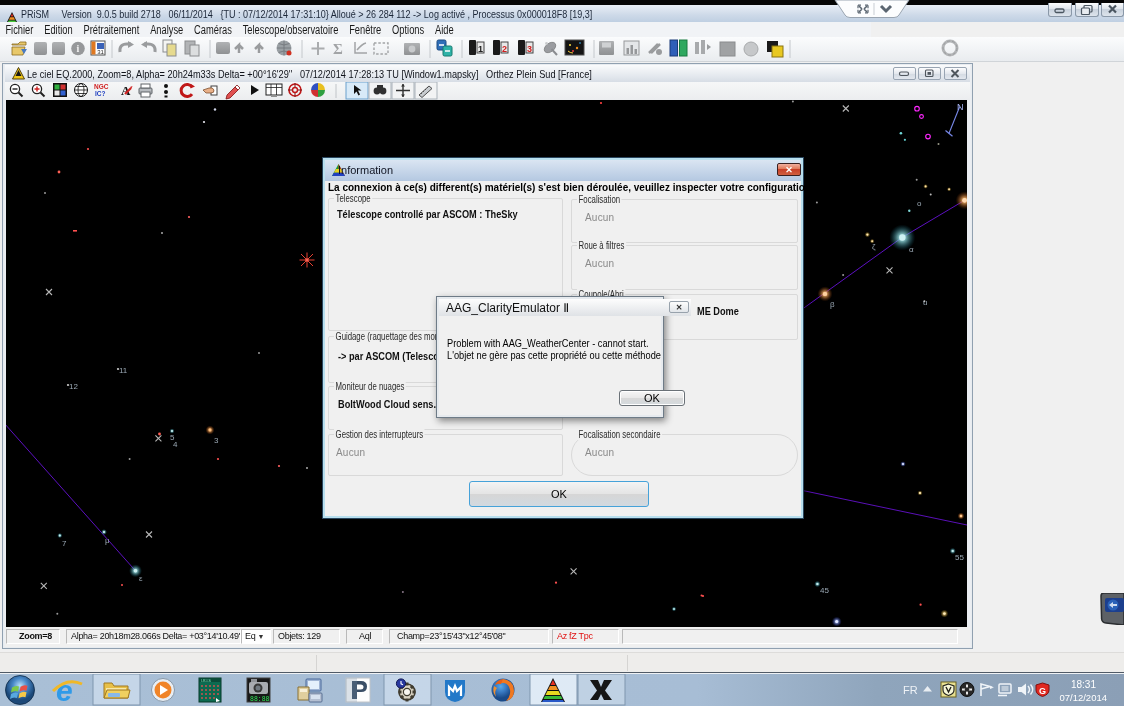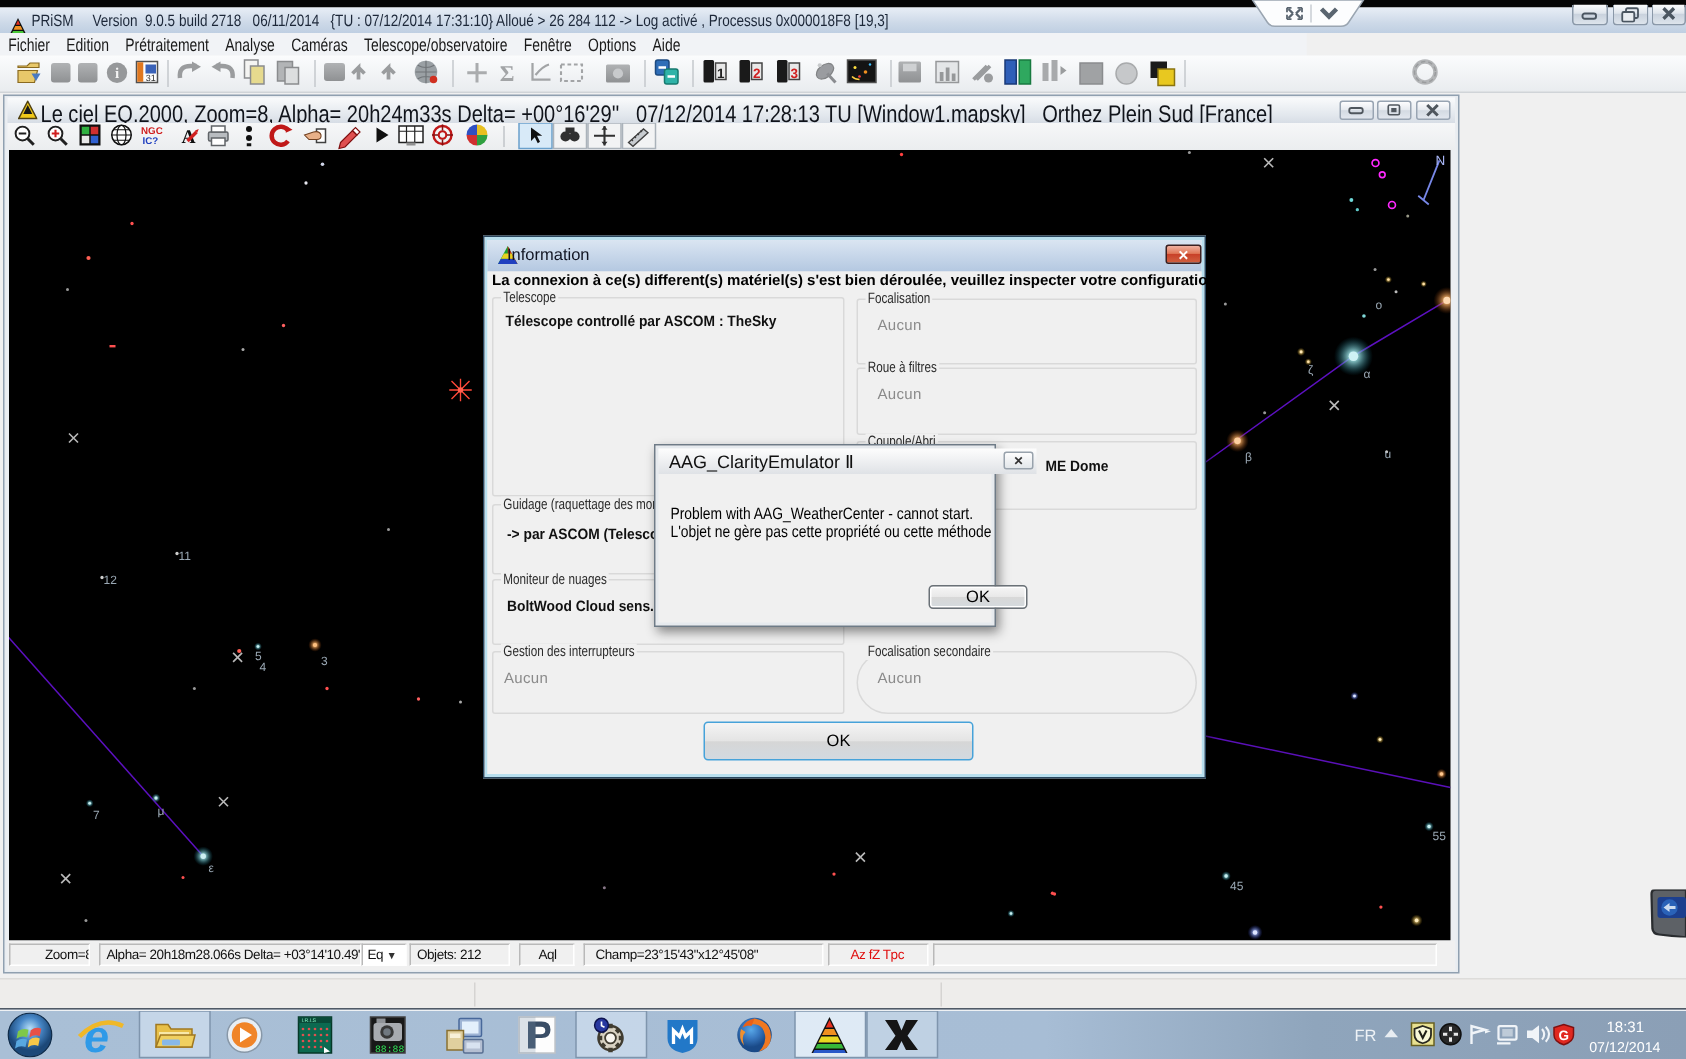--- a/index.html
+++ b/index.html
@@ -13,21 +13,21 @@
 #tab7{left:833px;top:0px;width:78px;height:18px;}
 
 #menubar{left:0;top:22px;width:1124px;height:15px;background:#f1f3f6;font-size:12px;color:#1a1a1a;display:flex;align-items:center;transform:scaleX(0.775);transform-origin:0 0;}
 #menubar span{padding:0 7px;}
 
 #toolbar{left:0;top:37px;width:1124px;height:25px;background:linear-gradient(#fbfcfd,#e9ecef);border-bottom:1px solid #d0d4d8;}
 
 #mdi{left:0;top:62px;width:1124px;height:590px;background:#f0f0f0;}
 
 #mapwin{left:2px;top:1px;width:971px;height:586px;background:#ebeef2;border:1px solid #90a0b0;box-shadow:0 0 0 1px #e8ecf0 inset;}
-#maptitle{left:2px;top:1px;width:965px;height:17px;background:linear-gradient(#fafbfc,#e2e7ed 70%,#d7dde5);font-size:16px;color:#10131a;}
+#maptitle{left:2px;top:1px;width:965px;height:17px;background:linear-gradient(#fafbfc,#e2e7ed 70%,#d7dde5);font-size:11px;color:#10131a;}
 #maptitletext{left:22px;top:3px;white-space:nowrap;transform:scaleX(0.835);transform-origin:0 0;}
 .mwbtn{top:2px;width:23px;height:13px;border:1px solid #98a4b2;background:linear-gradient(#fdfdfe,#e4e8ee 50%,#d3dae2 52%,#e2e7ee);border-radius:2px;color:#444;font-size:8px;text-align:center;line-height:11px;}
 #maptools{left:2px;top:18px;width:965px;height:18px;background:linear-gradient(#f6f7f8,#ebedef);}
 
 #sky{left:3px;top:36px;width:961px;height:527px;background:#000;}
 
 #mapstatus{left:2px;top:563px;width:965px;height:20px;background:#f0f0f0;font-size:9px;letter-spacing:-0.3px;color:#111;}
 .sfield{top:2px;height:15px;border:1px solid #b9b9b9;border-right-color:#fff;border-bottom-color:#fff;background:#f0f0f0;white-space:nowrap;overflow:hidden;line-height:13px;padding-left:4px;}
 
 #mainstatus{left:0;top:652px;width:1124px;height:20px;background:#eeedeb;border-top:1px solid #dddcda;}
@@ -508,27 +508,27 @@
           <text x="63" y="289">12</text>
           <text x="949" y="460">55</text>
           <text x="814" y="493">45</text>
           <text x="911" y="106">ο</text>
           <text x="866" y="149">ζ</text>
           <text x="917" y="205">u</text>
         </g>
       </svg>
       </div>
       <div class="abs" id="mapstatus">
-        <div class="abs sfield" style="left:1px;width:54px;padding-left:23px;">Zoom=8</div>
+        <div class="abs sfield" style="left:1px;width:54px;padding-left:12px;font-weight:bold;">Zoom=8</div>
         <div class="abs sfield" style="left:61px;width:175px;">Alpha= 20h18m28.066s Delta= +03°14'10.49"</div>
         <div class="abs sfield" style="left:236px;width:30px;background:#fff;padding-left:3px;">Eq <span style="display:inline-block;transform:scaleX(1);color:#333;font-size:7px;">▼</span></div>
-        <div class="abs sfield" style="left:268px;width:67px;">Objets: 212</div>
+        <div class="abs sfield" style="left:268px;width:67px;">Objets: 129</div>
         <div class="abs sfield" style="left:341px;width:37px;padding-left:12px;">Aql</div>
         <div class="abs sfield" style="left:384px;width:160px;padding-left:7px;">Champ=23°15'43"x12°45'08"</div>
-        <div class="abs sfield" style="left:547px;width:67px;color:#e01010;padding-left:14px;">Az fZ Tpc</div>
+        <div class="abs sfield" style="left:547px;width:67px;color:#e01010;padding-left:4px;">Az fZ Tpc</div>
         <div class="abs sfield" style="left:617px;width:336px;"></div>
       </div>
     </div>
   </div>
   <div class="abs" id="mainstatus">
     <div class="abs" style="left:316px;top:2px;width:1px;height:16px;background:#d5d4d2;"></div>
     <div class="abs" style="left:627px;top:2px;width:1px;height:16px;background:#d5d4d2;"></div>
   </div>
   <div class="abs" id="taskbar">
     <svg width="1124" height="33" style="position:absolute;left:0;top:1px;">

